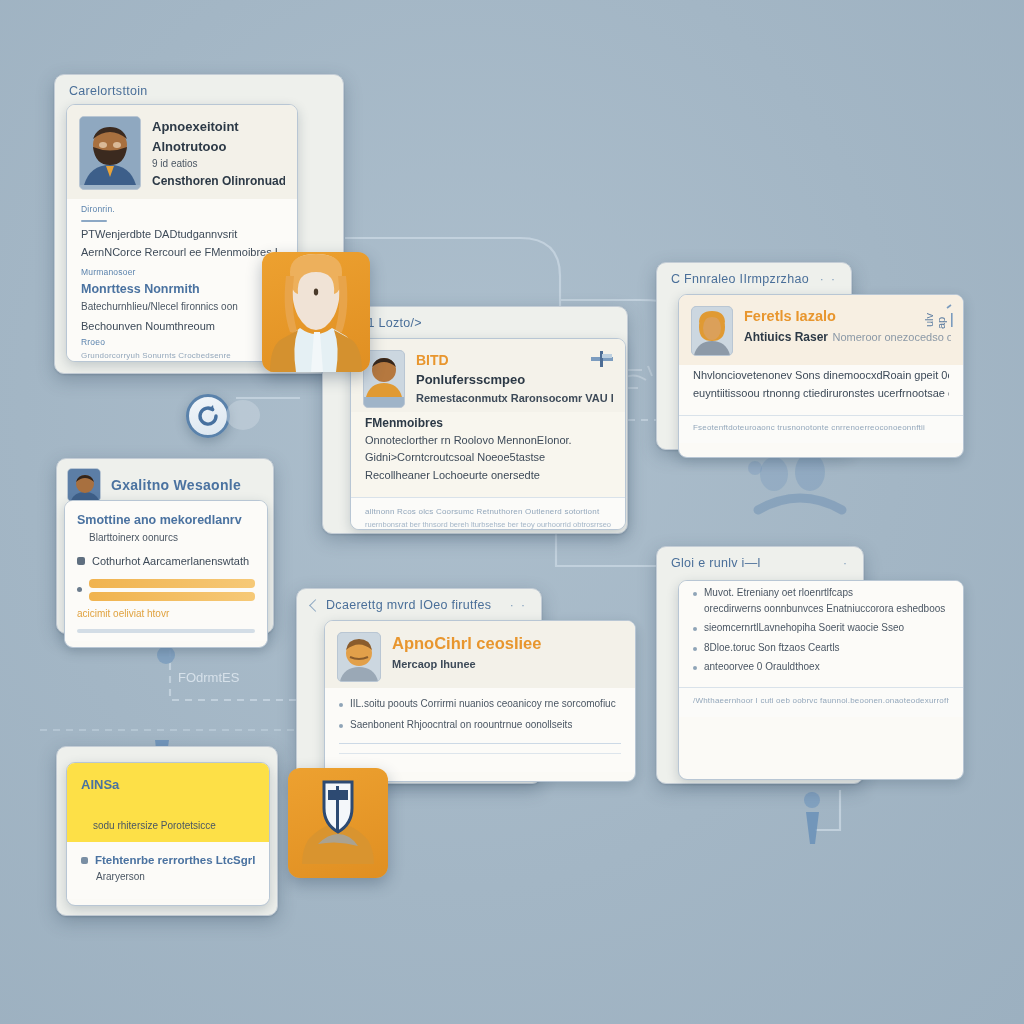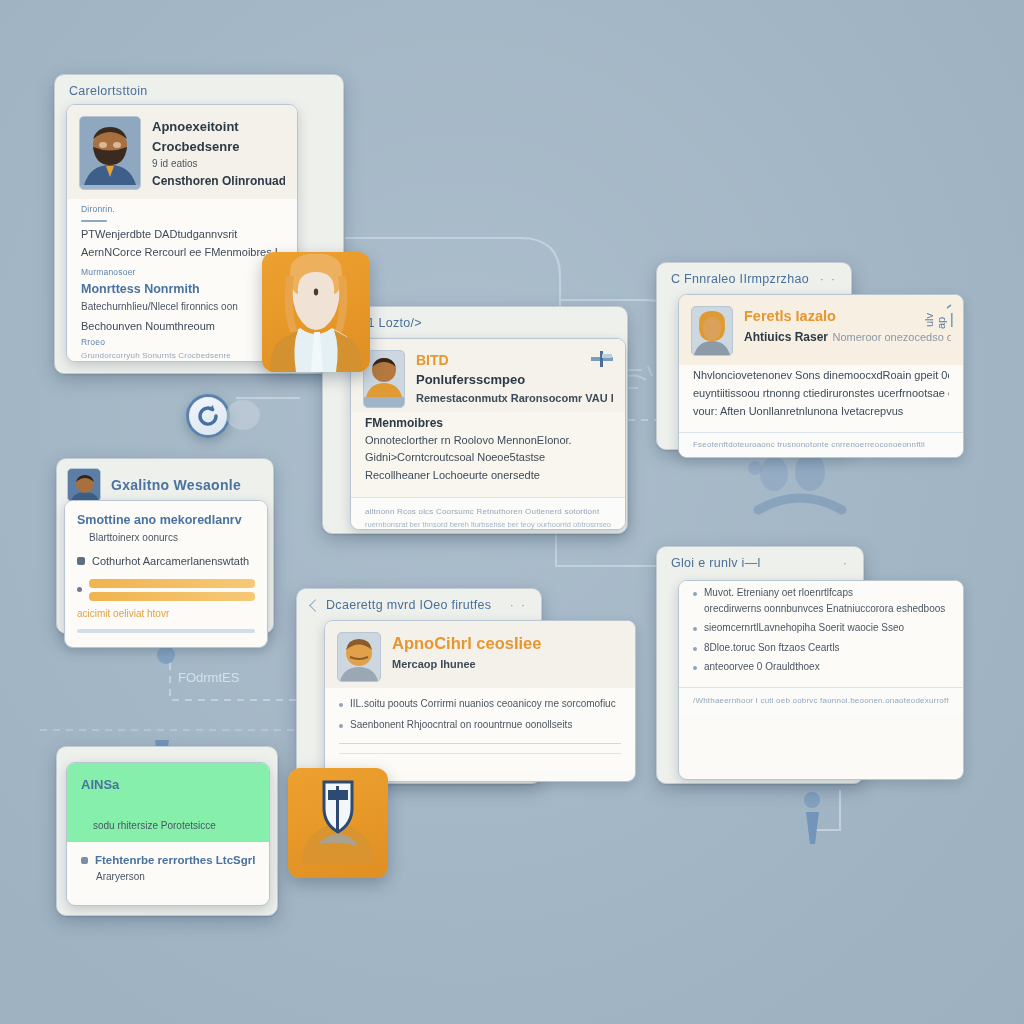--- a/index.html
+++ b/index.html
@@ -168,21 +168,21 @@
           <circle cx="30" cy="28" r="17" fill="#a8703f"></circle>
           <path d="M13,30 q2,18 17,18 q15,0 17,-18 q-17,7 -34,0z" fill="#3b2a1f"></path>
           <path d="M13,22 q17,-14 34,0 q-4,-12 -17,-12 q-13,0 -17,12z" fill="#3b2a1f"></path>
           <path d="M26,49 l4,11 l4,-11 z" fill="#e8a33a"></path>
           <ellipse cx="23" cy="28" rx="4" ry="3" fill="#f0d9bc" opacity=".7"></ellipse>
           <ellipse cx="37" cy="28" rx="4" ry="3" fill="#f0d9bc" opacity=".7"></ellipse>
         </svg>
       </div>
       <div style="min-width:0; padding-top:1px;">
         <div class="t h-dark">Apnoexeitoint</div>
-        <div class="t h-dark" style="font-weight:600;">Crocbedsenre</div>
+        <div class="t h-dark" style="font-weight:600;">Alnotrutooo</div>
         <div class="t bd-sm">9 id eatios</div>
         <div class="t h-dark" style="font-weight:600; font-size:12px;">Censthoren Olinronuaden y</div>
       </div>
     </div>
     <div class="card-body" style="padding-top:4px;">
       <div class="t lbl-blue">Dironrin.</div>
       <div class="sep"></div>
       <div class="t bd">PTWenjerdbte DADtudgannvsrit</div>
       <div class="t bd">AernNCorce Rercourl ee FMenmoibres I</div>
       <div class="t lbl-blue" style="margin-top:5px;">Murmanosoer</div>
@@ -262,21 +262,20 @@
         <div class="t h-orng" style="font-size:14.5px;">Feretls Iazalo</div>
         <div class="t">
           <span class="h-dark" style="font-size:12px;">Ahtiuics Raser</span>
           <span class="bd" style="color:#8a98a6;">Nomeroor  onezocedso ontaozrcx</span>
         </div>
       </div>
     </div>
     <div class="card-body" style="padding-top:2px;">
       <div class="t bd">Nhvlonciovetenonev Sons dinemoocxdRoain gpeit 0oo</div>
       <div class="t bd">euyntiitissoou rtnonng ctiediruronstes ucerfrnootsae oot.</div>
-      <div class="t bd">vour: Aften  Uonllanretnlunona  Ivetacrepvus</div>
     </div>
     <div class="card-foot" style="padding-top:5px;">
       <div class="t muted">Fseotenftdoteuroaonc  trusnonotonte cnrrenoerreoconoeonnftii</div>
 
     </div>
   </div>
 
   <div class="win" style="left:56px; top:458px; width:218px; height:176px;">
     <div class="win-title" style="padding-left:10px; gap:10px;">
       <span class="avatar" style="width:34px; height:34px; display:inline-block;">
@@ -380,21 +379,21 @@
     <div class="card-foot" style="padding-top:6px;">
       <div class="t muted">/Whthaeernhoor I cuti oeb  oobrvc  faunnoi.beoonen.onaoteodexurrofhiattonil</div>
 
     </div>
   </div>
 
   <div class="win" style="left:56px; top:746px; width:222px; height:170px;">
     <div class="win-title t" style="opacity:0;">AINSa</div>
   </div>
   <div class="card" style="left:66px; top:762px; width:204px; height:144px;">
-    <div class="card-body" style="padding:12px 14px 8px 14px; background:#86efac;">
+    <div class="card-body" style="padding:12px 14px 8px 14px; background:#fde047;">
       <div class="t h-blue" style="font-size:13px;">AINSa</div>
       <div class="t bd-sm" style="padding-left:12px;margin-top:23px;">sodu rhitersize Porotetsicce</div>
     </div>
     <div class="card-body" style="padding:10px 14px 14px 14px;">
       <div class="bullet-row">
         <span class="sqdot" style="background:#7a8fa4; width:7px; height:7px; margin-top:5px;"></span>
         <span class="t h-blue" style="font-size:11.5px;">Ftehtenrbe rerrorthes LtcSgrl</span>
       </div>
       <div class="t bd-sm" style="padding-left:15px;">Araryerson</div>
     </div>

